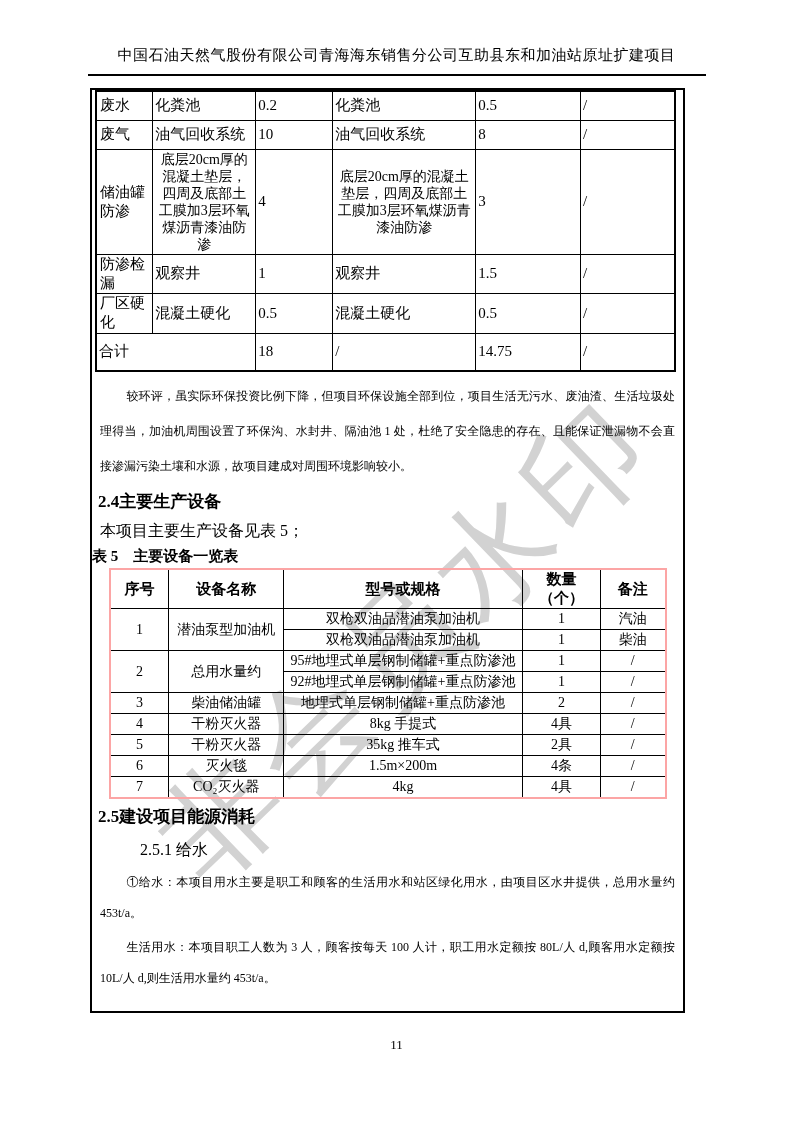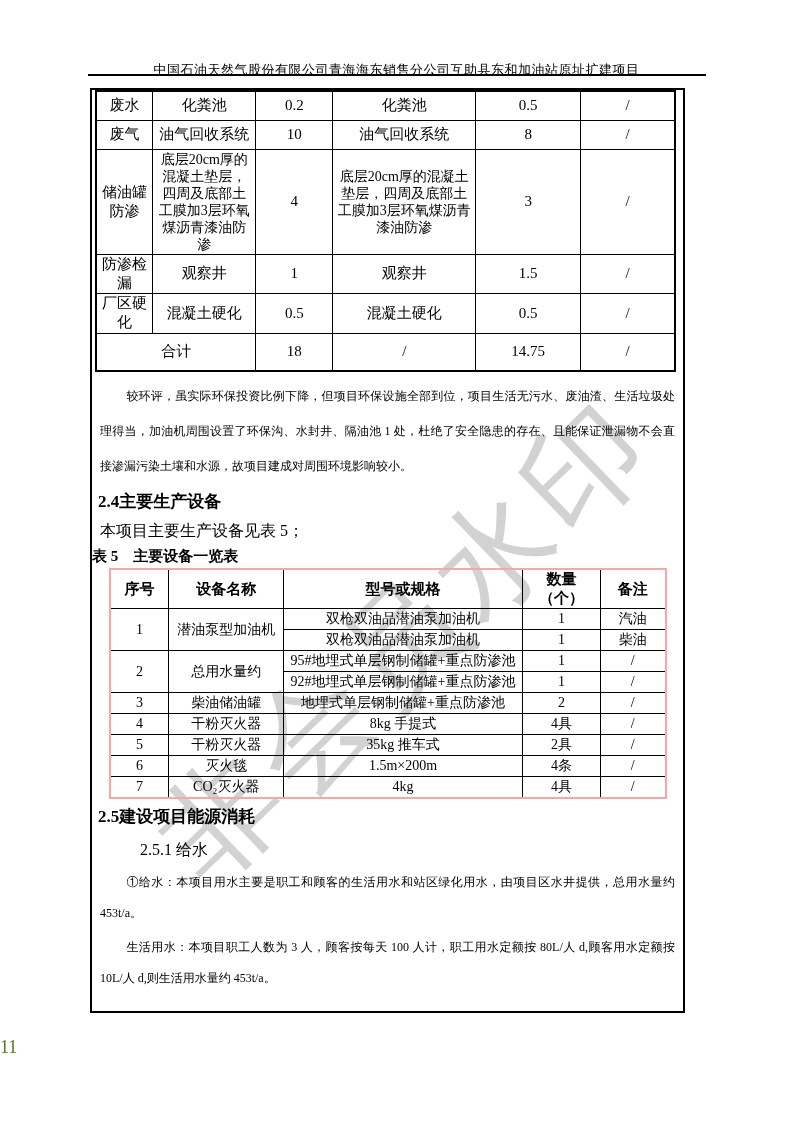--- a/index.html
+++ b/index.html
@@ -2,43 +2,43 @@
 <html><head>
 <meta charset="utf-8">
 <style>
   html,body{margin:0;padding:0;}
   body{
     width:793px;height:1122px;position:relative;overflow:hidden;
     background:#ffffff;color:#000;
     font-family:"Liberation Serif","DejaVu Serif",serif;
   }
   .doc-header{
-    position:absolute;top:61px;left:0;width:100%;
-    text-align:center;font-size:13px;letter-spacing:0.5px;z-index:2;
+    position:absolute;top:46px;left:0;width:100%;
+    text-align:center;font-size:15px;letter-spacing:0.5px;z-index:2;
   }
   .header-rule{
     position:absolute;top:74px;left:88px;width:618px;height:0;
     border-top:2px solid #000;z-index:2;
   }
   .watermark{
     position:absolute;left:45px;top:570px;width:720px;height:140px;
     text-align:center;font-size:118px;line-height:140px;letter-spacing:8px;
     color:#d2d2d2;white-space:nowrap;
     transform:rotate(-44deg);transform-origin:center center;
     z-index:0;font-family:"Liberation Sans","DejaVu Sans",sans-serif;
   }
   .frame{
     position:absolute;left:90px;top:88px;width:595px;height:925px;
     border:2px solid #000;box-sizing:border-box;z-index:1;
   }
   
   table{border-collapse:collapse;}
   .env-table{width:581px;margin:0 0 0 3px;border:2px solid #000;table-layout:fixed;}
   .env-table td{
-    border:1px solid #000;text-align:center;vertical-align:middle;
+    border:1px solid #000;vertical-align:middle;
     font-size:15px;padding:0 2px;overflow:hidden;
   }
   .env-table td.desc{
     text-align:center;font-size:14px;line-height:17px;padding:1px 4px;
   }
   .env-table td.rowlabel{font-size:15px;line-height:19px;padding:0 3px;}
   .r29{height:29px;}  .r86{height:86px;}  .r38{height:38px;}  .r40{height:40px;}
   
   .body-para{
     margin:7px 8px 0 8px;font-size:12px;line-height:35px;
@@ -55,22 +55,22 @@
   .equip-table{width:558px;margin:1px auto 0 auto;border:2px solid #fca5a5;table-layout:fixed;}
   .equip-table th,.equip-table td{
     border:1px solid #000;text-align:center;vertical-align:middle;
     font-size:14px;padding:0 2px;overflow:hidden;
   }
   .equip-table th{font-size:15px;font-weight:bold;height:23px;}
   .equip-table td{height:20px;}
   .sub-heading{margin:5px 0 0 0;padding-left:3em;font-size:16px;line-height:29px;}
   .body-para.tight{line-height:31px;margin-top:3px;}
   .page-number{
-    position:absolute;top:1037px;left:0;width:100%;
-    font-size:18px;color:#4d7c0f;z-index:2;
+    position:absolute;top:1037px;left:0;width:100%;text-align:center;
+    font-size:13px;color:#000000;z-index:2;
   }
 </style>
 </head>
 <body>
 
 <div class="watermark">非会员水印</div>
 
 <div class="doc-header">中国石油天然气股份有限公司青海海东销售分公司互助县东和加油站原址扩建项目</div>
 <div class="header-rule"></div>
 

